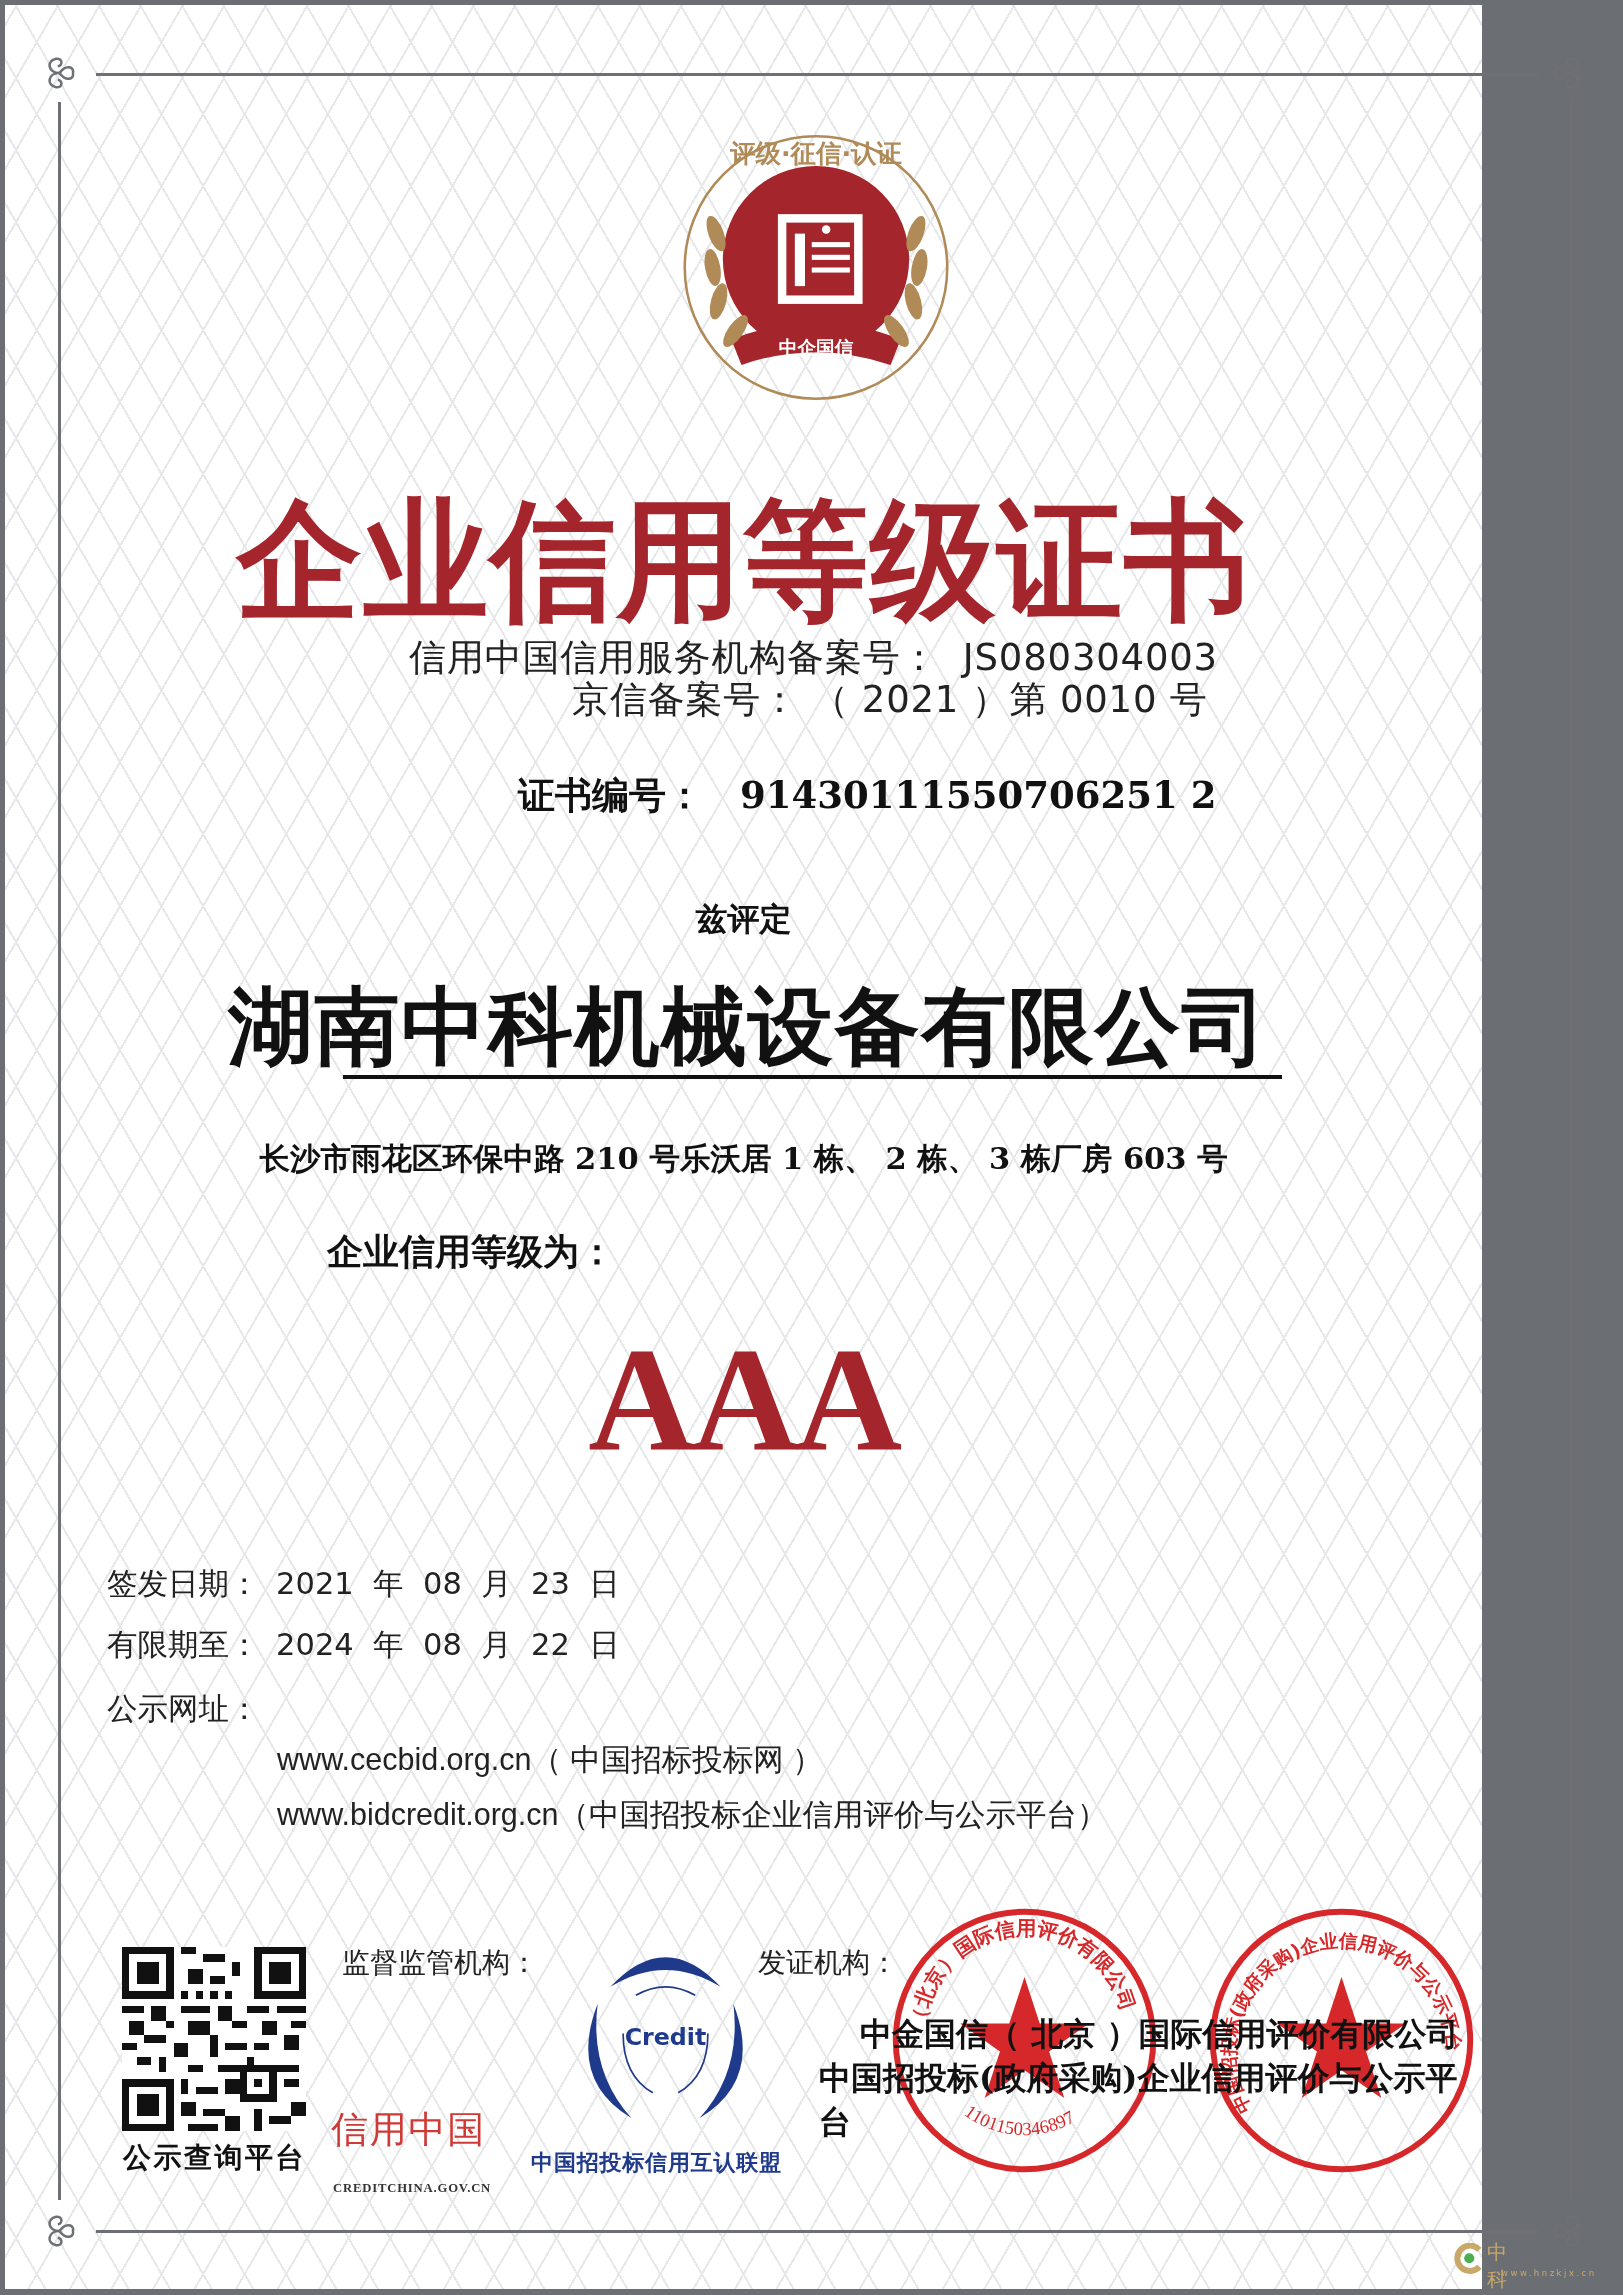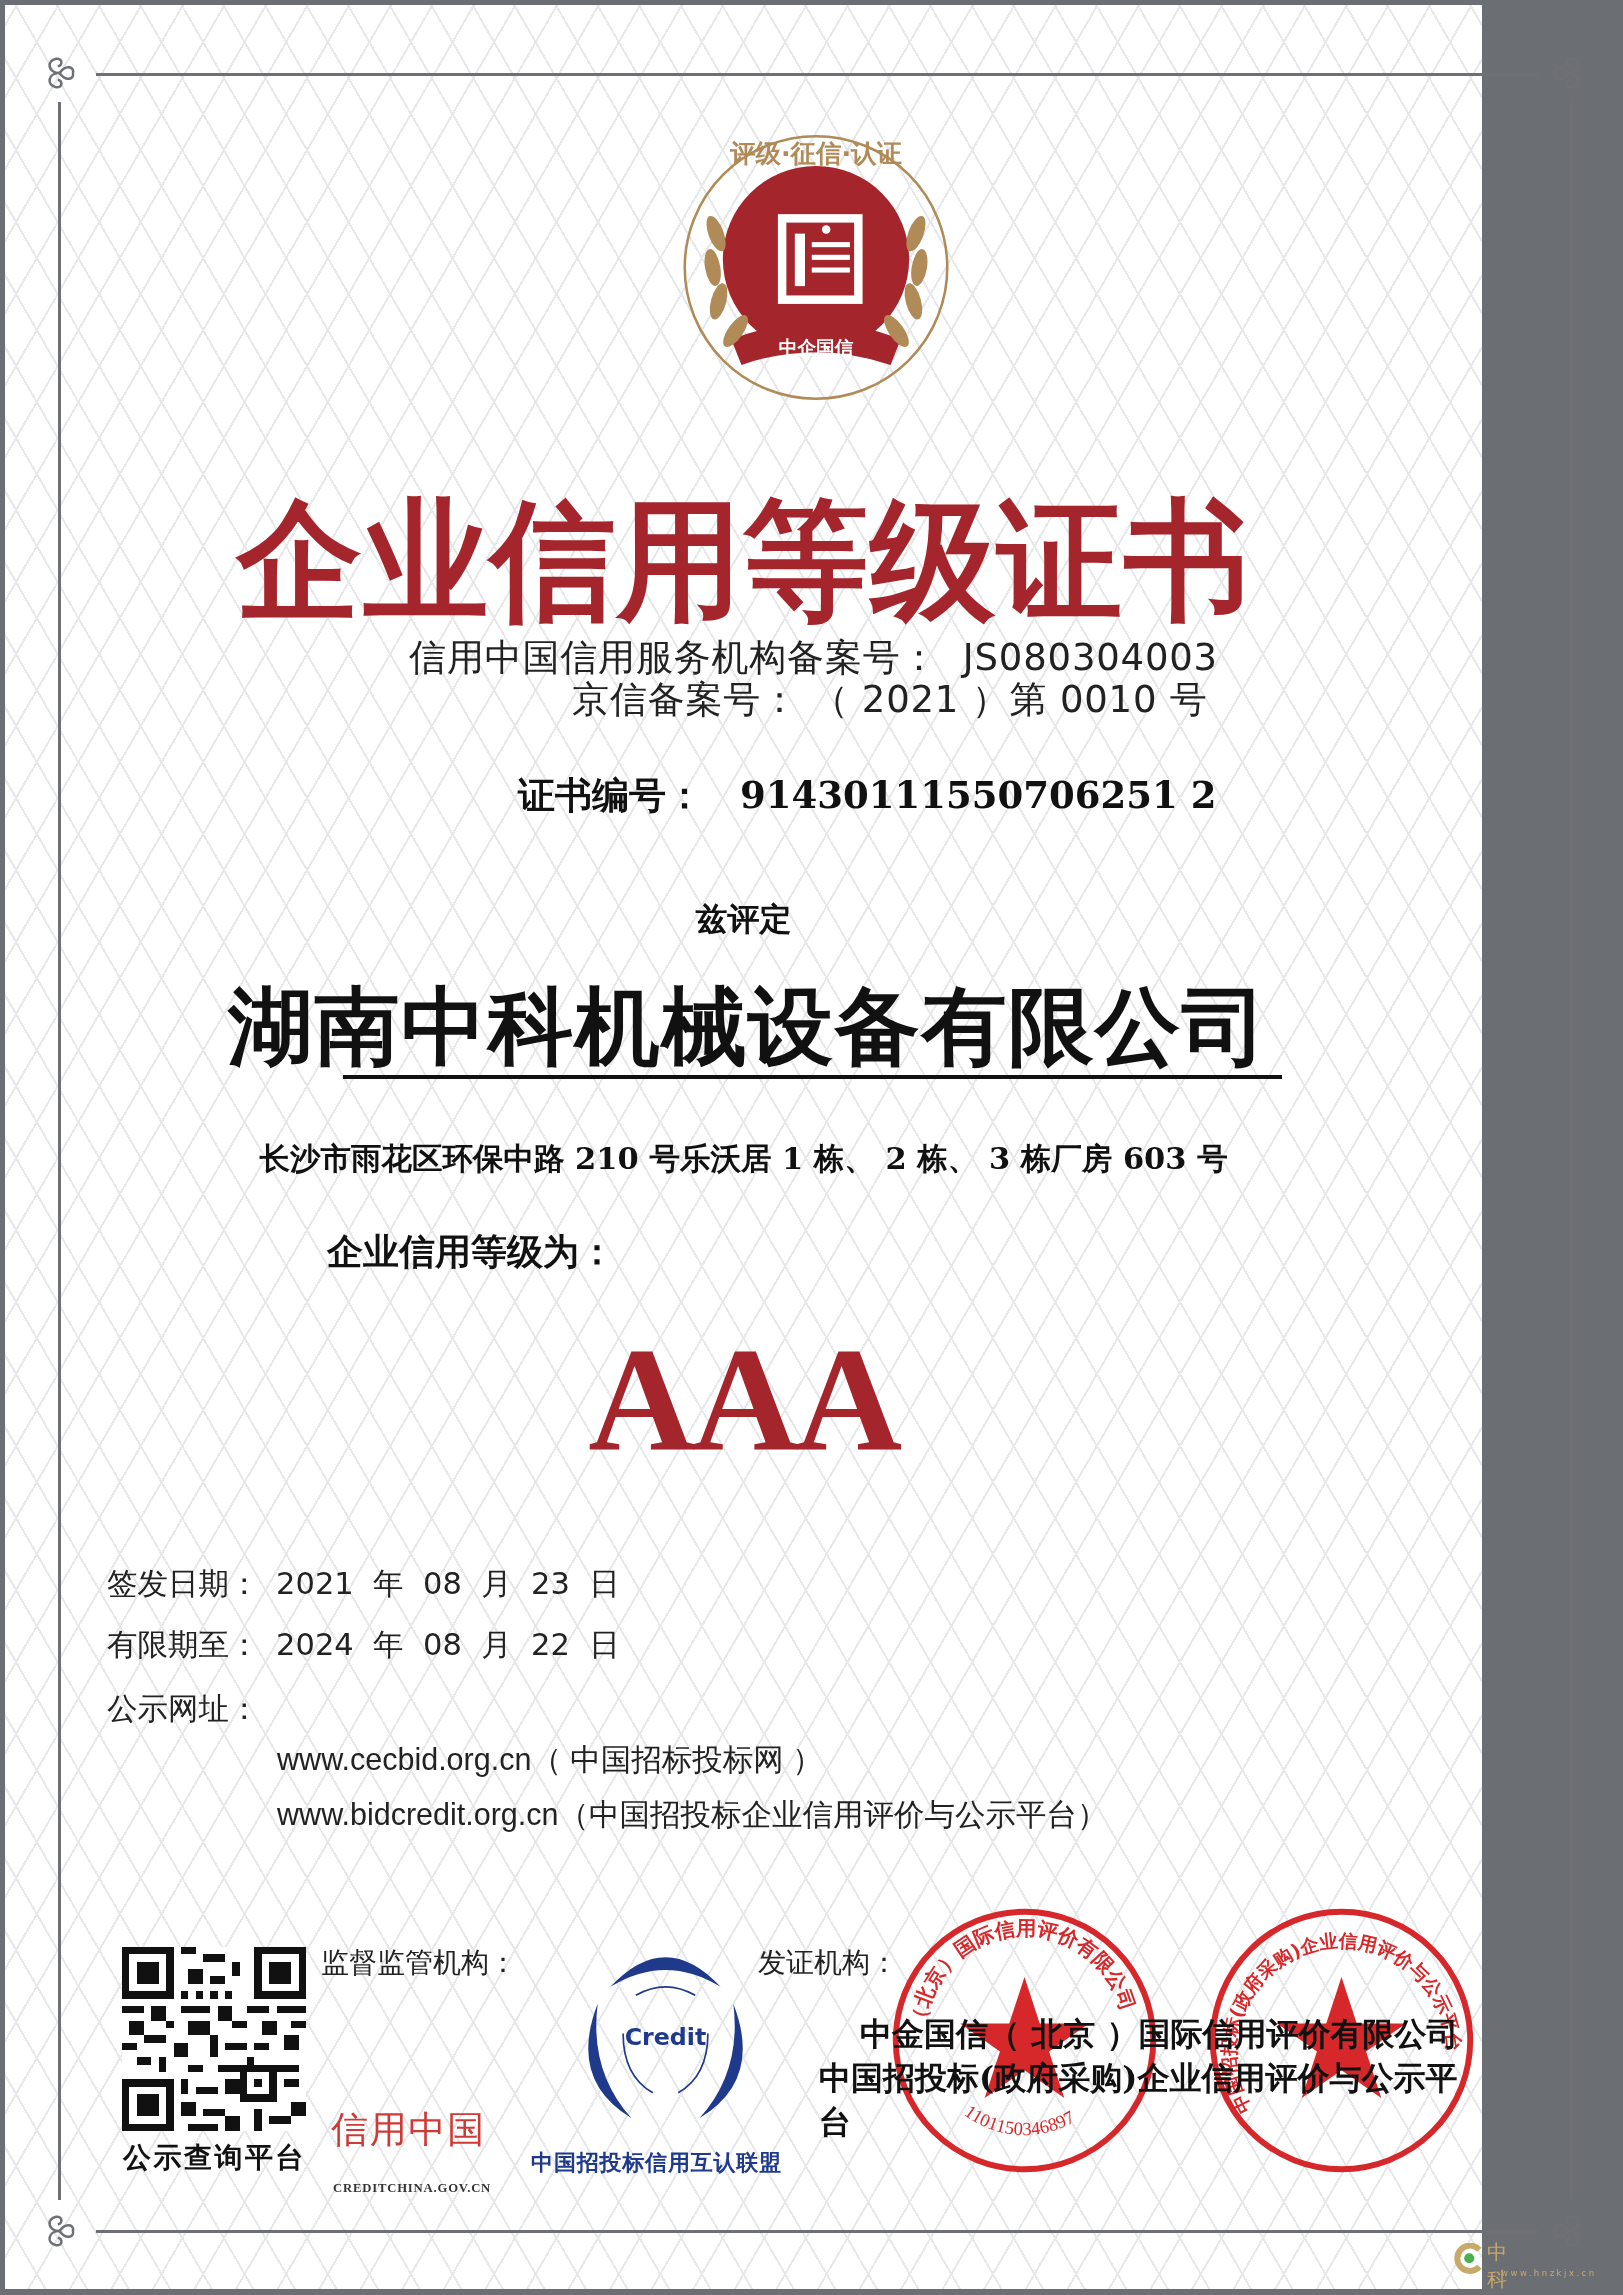--- a/index.html
+++ b/index.html
@@ -34,21 +34,21 @@
   .address { top:1134px; font-family:"DejaVu Serif", serif; font-weight:bold; font-size:30.5px; color:#111; }
   .grade-label { left:322px; top:1223px; font-family:"DejaVu Serif", serif; font-weight:bold; font-size:36px; color:#111; }
   .grade { top:1320px; font-family:"Liberation Serif", serif; font-weight:bold; font-size:148px; color:#a4262c; letter-spacing:-3.4px; line-height:1; }
 
   .kv { left:102px; font-size:30.5px; color:#222; }
   .kv .lab { display:inline-block; width:169px; }
   .url { left:272px; font-size:30.5px; color:#222; font-family:"Liberation Sans", sans-serif; }
 
   .qr { left:117px; top:1942px; width:184px; height:184px; }
   .qr-cap { left:118px; top:2134px; font-family:"DejaVu Serif", serif; font-weight:bold; font-size:28px; color:#111; letter-spacing:2.5px; }
-  .sup-label { left:316px; top:1939px; font-family:"DejaVu Serif", serif; font-size:28px; color:#222; }
+  .sup-label { left:337px; top:1939px; font-family:"DejaVu Serif", serif; font-size:28px; color:#222; }
   .cc-cn { left:326px; top:2100px; font-size:37px; color:#cf3a37; letter-spacing:1.7px; }
   .cc-en { left:328px; top:2152px; font-family:"Liberation Serif", serif; font-weight:bold; font-size:12.7px; color:#333; letter-spacing:0.8px;margin-top:24px; }
   .credit-logo { left:563px; top:1931px; width:195px; width:195px; height:195px; }
   .alliance { left:526px; top:2143px; font-family:"DejaVu Serif", serif; font-weight:bold; font-size:22px; color:#1f3a8a; letter-spacing:0.8px; }
   .iss-label { left:753px; top:1939px; font-family:"DejaVu Serif", serif; font-size:28px; color:#222; }
   .stamp { position:absolute; }
   .iss1 { left:855px; top:2008px; font-family:"DejaVu Serif", serif; font-weight:bold; font-size:32px; color:#111; }
   .iss2 { left:814px; top:2052px; font-family:"DejaVu Serif", serif; font-weight:bold; font-size:32px; color:#111; }
   .brand { left:1447px; top:2234px; font-size:20px; color:#c9a96a;text-align:right; }
   .brand-url { left:1496px; top:2263px; font-size:8.5px; color:#c9a96a; letter-spacing:2.5px; }

